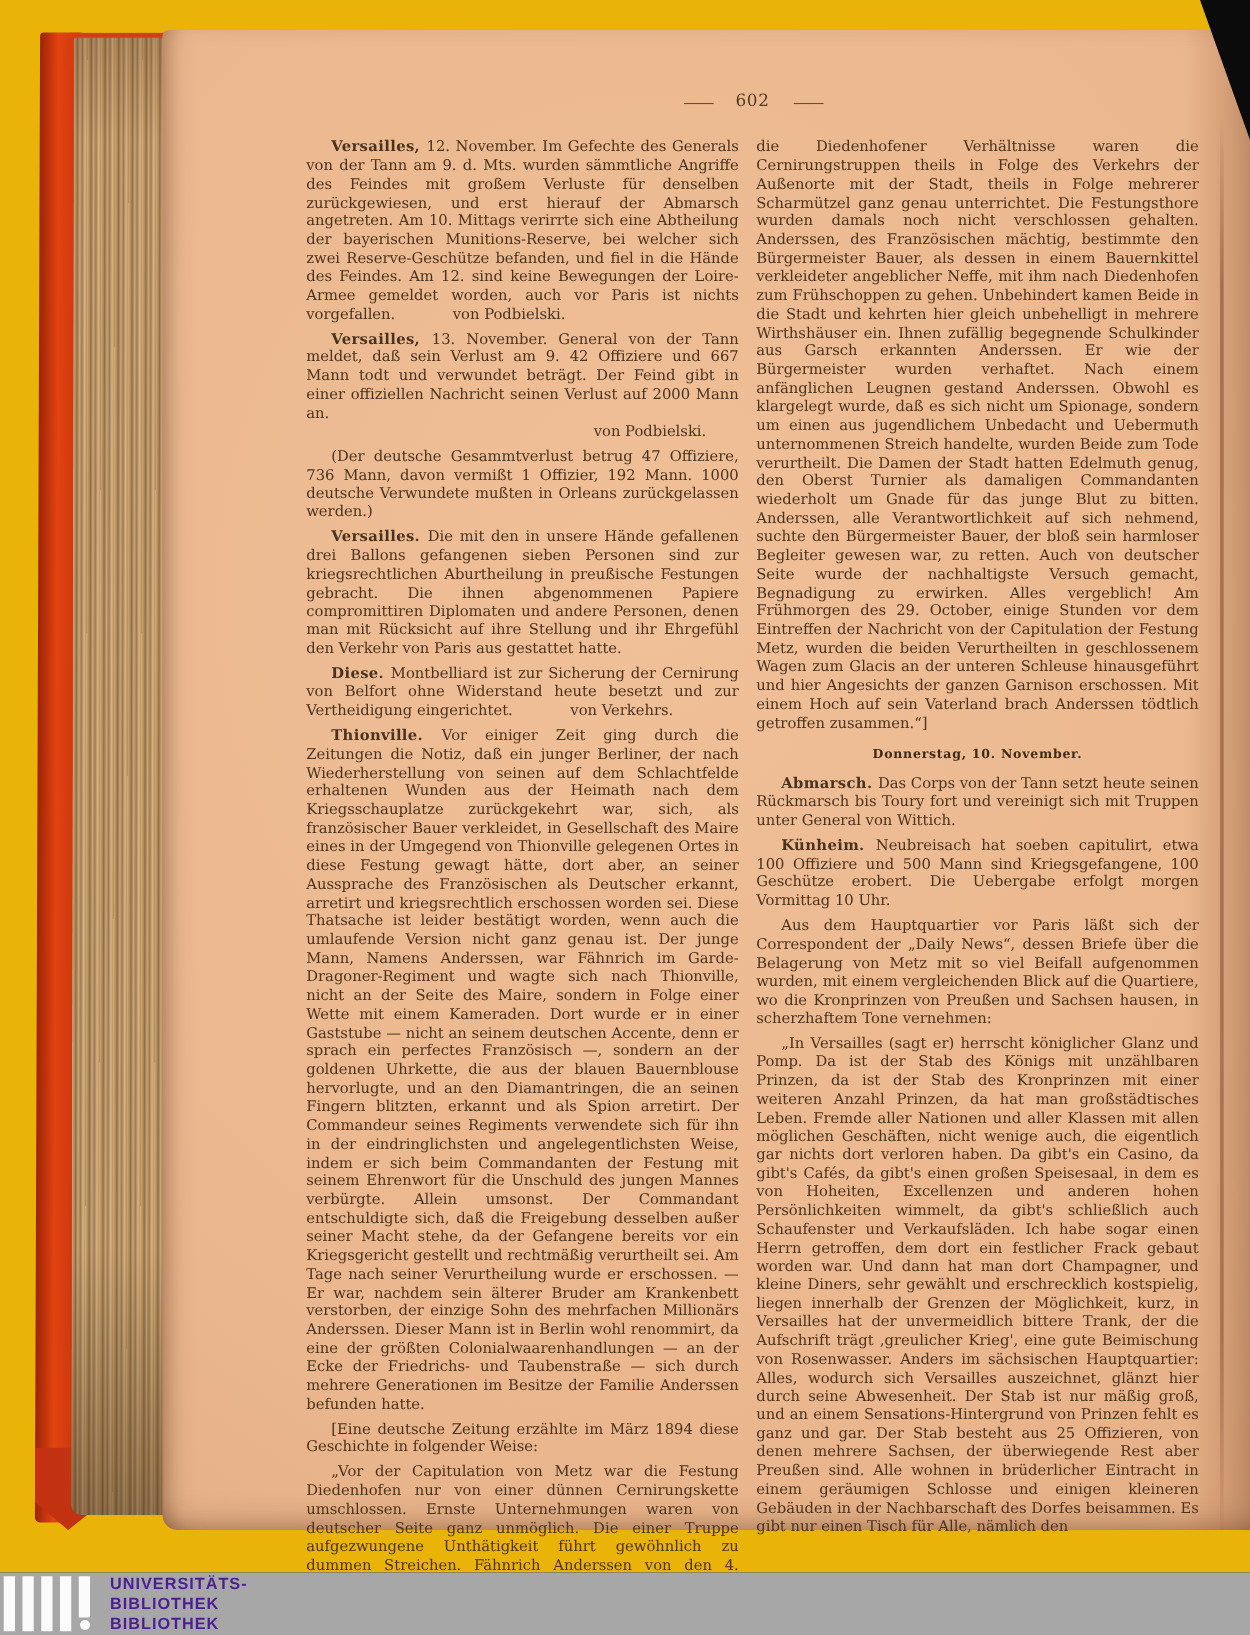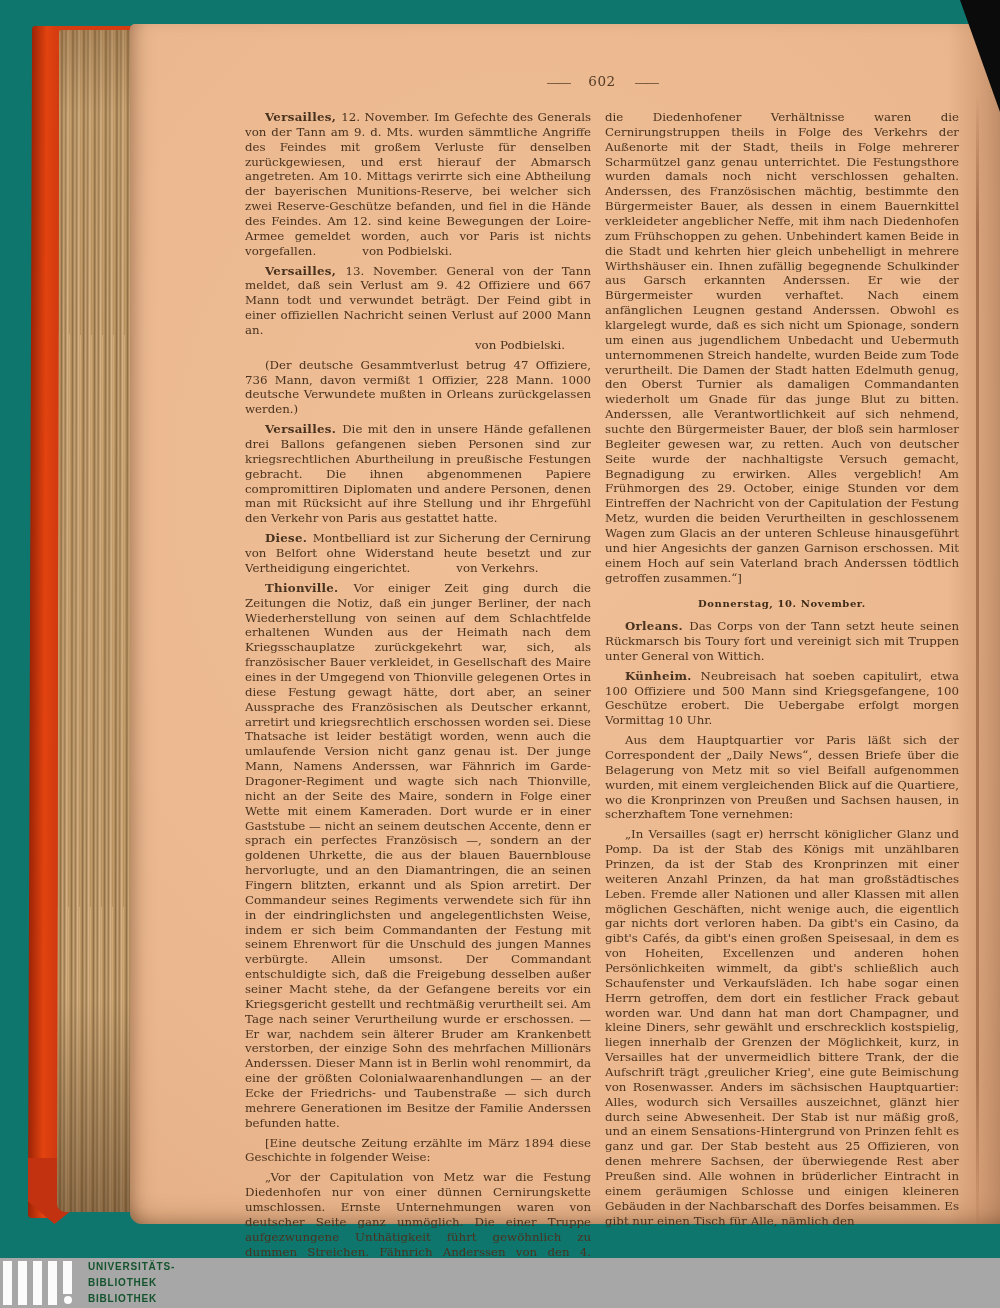--- a/index.html
+++ b/index.html
@@ -1,21 +1,21 @@
 <!DOCTYPE html>
 <html><head>
 <meta charset="utf-8">
 <style>
   html,body{margin:0;padding:0;}
   body{
     width:1000px;height:1308px;position:relative;overflow:hidden;
     background:#0b0b0b;
     font-family:"DejaVu Serif", serif;
   }
-  .stage{position:absolute;inset:0 0 50px 0;background:#0f766e;}
+  .stage{position:absolute;inset:0 0 50px 0;background:#eab308;}
 
   
   .cover-strip{
     position:absolute;left:30px;top:26px;width:33px;height:1192px;
     background:linear-gradient(90deg,#9c2407 0%,#e2430f 45%,#c93510 100%);
     border-radius:3px 0 0 4px;transform:rotate(0.2deg);
   }
   .cover-top-wedge{
     position:absolute;left:56px;top:26px;width:92px;height:30px;
     background:#d63c10;
@@ -92,22 +92,22 @@
     position:absolute;left:0;bottom:0;width:1000px;height:50px;
     background:#a7a7a7;display:flex;align-items:center;
     font-family:"Liberation Sans", sans-serif;
   }
   .logo{display:flex;gap:6px;align-items:flex-start;margin-left:3px;height:44px;}
   .logo .bar{width:9px;height:44px;background:#fbfbfb;}
   .logo .bar-col{display:flex;flex-direction:column;align-items:center;gap:2px;}
   .logo .bar.short{height:33px;}
   .logo .dot{width:8px;height:8px;border-radius:50%;background:#fbfbfb;}
   .logo-text{
-    margin-left:16px;color:#14532d;font-weight:bold;
-    font-size:10px;line-height:16px;letter-spacing:.8px;
+    margin-left:16px;color:#4c1d95;font-weight:bold;
+    font-size:13px;line-height:16px;letter-spacing:.8px;
   }
   .logo-text span{display:block;}
 </style>
 </head>
 <body>
 
 <div class="stage">
   <div class="cover-strip"></div>
   <div class="cover-top-wedge"></div>
   <div class="cover-bottom-wedge"></div>
@@ -115,31 +115,31 @@
 
   <div class="main-page">
     <div class="page-header">
       <span class="dash">——</span>
       <span class="pagenum">602</span>
       <span class="dash">——</span>
     </div>
     <div class="col col-left" id="col-left">
         <p class="para"><b class="lead">Versailles, </b>12. November. Im Gefechte des Generals von der Tann am 9. d. Mts. wurden sämmtliche Angriffe des Feindes mit großem Verluste für denselben zurückgewiesen, und erst hierauf der Abmarsch angetreten. Am 10. Mittags verirrte sich eine Abtheilung der bayerischen Munitions-Reserve, bei welcher sich zwei Reserve-Geschütze befanden, und fiel in die Hände des Feindes. Am 12. sind keine Bewegungen der Loire-Armee gemeldet worden, auch vor Paris ist nichts vorgefallen.<span class="sig-inline">von Podbielski.</span></p>
         <p class="para"><b class="lead">Versailles, </b>13. November. General von der Tann meldet, daß sein Verlust am 9. 42 Offiziere und 667 Mann todt und verwundet beträgt. Der Feind gibt in einer offiziellen Nachricht seinen Verlust auf 2000 Mann an.<span class="sig-block">von Podbielski.</span></p>
-        <p class="para">(Der deutsche Gesammtverlust betrug 47 Offiziere, 736 Mann, davon vermißt 1 Offizier, 228 Mann. 1000 deutsche Verwundete mußten in Orleans zurückgelassen werden.)</p>
+        <p class="para">(Der deutsche Gesammtverlust betrug 47 Offiziere, 736 Mann, davon vermißt 1 Offizier, 192 Mann. 1000 deutsche Verwundete mußten in Orleans zurückgelassen werden.)</p>
         <p class="para"><b class="lead">Versailles. </b>Die mit den in unsere Hände gefallenen drei Ballons gefangenen sieben Personen sind zur kriegsrechtlichen Aburtheilung in preußische Festungen gebracht. Die ihnen abgenommenen Papiere compromittiren Diplomaten und andere Personen, denen man mit Rücksicht auf ihre Stellung und ihr Ehrgefühl den Verkehr von Paris aus gestattet hatte.</p>
         <p class="para"><b class="lead">Diese. </b>Montbelliard ist zur Sicherung der Cernirung von Belfort ohne Widerstand heute besetzt und zur Vertheidigung eingerichtet.<span class="sig-inline">von Verkehrs.</span></p>
         <p class="para"><b class="lead">Thionville. </b>Vor einiger Zeit ging durch die Zeitungen die Notiz, daß ein junger Berliner, der nach Wiederherstellung von seinen auf dem Schlachtfelde erhaltenen Wunden aus der Heimath nach dem Kriegsschauplatze zurückgekehrt war, sich, als französischer Bauer verkleidet, in Gesellschaft des Maire eines in der Umgegend von Thionville gelegenen Ortes in diese Festung gewagt hätte, dort aber, an seiner Aussprache des Französischen als Deutscher erkannt, arretirt und kriegsrechtlich erschossen worden sei. Diese Thatsache ist leider bestätigt worden, wenn auch die umlaufende Version nicht ganz genau ist. Der junge Mann, Namens Anderssen, war Fähnrich im Garde-Dragoner-Regiment und wagte sich nach Thionville, nicht an der Seite des Maire, sondern in Folge einer Wette mit einem Kameraden. Dort wurde er in einer Gaststube — nicht an seinem deutschen Accente, denn er sprach ein perfectes Französisch —, sondern an der goldenen Uhrkette, die aus der blauen Bauernblouse hervorlugte, und an den Diamantringen, die an seinen Fingern blitzten, erkannt und als Spion arretirt. Der Commandeur seines Regiments verwendete sich für ihn in der eindringlichsten und angelegentlichsten Weise, indem er sich beim Commandanten der Festung mit seinem Ehrenwort für die Unschuld des jungen Mannes verbürgte. Allein umsonst. Der Commandant entschuldigte sich, daß die Freigebung desselben außer seiner Macht stehe, da der Gefangene bereits vor ein Kriegsgericht gestellt und rechtmäßig verurtheilt sei. Am Tage nach seiner Verurtheilung wurde er erschossen. — Er war, nachdem sein älterer Bruder am Krankenbett verstorben, der einzige Sohn des mehrfachen Millionärs Anderssen. Dieser Mann ist in Berlin wohl renommirt, da eine der größten Colonialwaarenhandlungen — an der Ecke der Friedrichs- und Taubenstraße — sich durch mehrere Generationen im Besitze der Familie Anderssen befunden hatte.</p>
         <p class="para">[Eine deutsche Zeitung erzählte im März 1894 diese Geschichte in folgender Weise:</p>
         <p class="para">„Vor der Capitulation von Metz war die Festung Diedenhofen nur von einer dünnen Cernirungskette umschlossen. Ernste Unternehmungen waren von deutscher Seite ganz unmöglich. Die einer Truppe aufgezwungene Unthätigkeit führt gewöhnlich zu dummen Streichen. Fähnrich Anderssen von den 4. pommerschen Ulanen war in Garsch bei dem dortigen Bürgermeister Bauer einquartiert. Ueber</p>
       </div>
     <div class="col col-right" id="col-right">
         <p class="para noindent">die Diedenhofener Verhältnisse waren die Cernirungstruppen theils in Folge des Verkehrs der Außenorte mit der Stadt, theils in Folge mehrerer Scharmützel ganz genau unterrichtet. Die Festungsthore wurden damals noch nicht verschlossen gehalten. Anderssen, des Französischen mächtig, bestimmte den Bürgermeister Bauer, als dessen in einem Bauernkittel verkleideter angeblicher Neffe, mit ihm nach Diedenhofen zum Frühschoppen zu gehen. Unbehindert kamen Beide in die Stadt und kehrten hier gleich unbehelligt in mehrere Wirthshäuser ein. Ihnen zufällig begegnende Schulkinder aus Garsch erkannten Anderssen. Er wie der Bürgermeister wurden verhaftet. Nach einem anfänglichen Leugnen gestand Anderssen. Obwohl es klargelegt wurde, daß es sich nicht um Spionage, sondern um einen aus jugendlichem Unbedacht und Uebermuth unternommenen Streich handelte, wurden Beide zum Tode verurtheilt. Die Damen der Stadt hatten Edelmuth genug, den Oberst Turnier als damaligen Commandanten wiederholt um Gnade für das junge Blut zu bitten. Anderssen, alle Verantwortlichkeit auf sich nehmend, suchte den Bürgermeister Bauer, der bloß sein harmloser Begleiter gewesen war, zu retten. Auch von deutscher Seite wurde der nachhaltigste Versuch gemacht, Begnadigung zu erwirken. Alles vergeblich! Am Frühmorgen des 29. October, einige Stunden vor dem Eintreffen der Nachricht von der Capitulation der Festung Metz, wurden die beiden Verurtheilten in geschlossenem Wagen zum Glacis an der unteren Schleuse hinausgeführt und hier Angesichts der ganzen Garnison erschossen. Mit einem Hoch auf sein Vaterland brach Anderssen tödtlich getroffen zusammen.“]</p>
         <h3 class="section-heading">Donnerstag, 10. November.</h3>
-        <p class="para"><b class="lead">Orleans. </b>Das Corps von der Tann setzt heute seinen Rückmarsch bis Toury fort und vereinigt sich mit Truppen unter General von Wittich.</p>
+        <p class="para"><b class="lead">Abmarsch. </b>Das Corps von der Tann setzt heute seinen Rückmarsch bis Toury fort und vereinigt sich mit Truppen unter General von Wittich.</p>
         <p class="para"><b class="lead">Künheim. </b>Neubreisach hat soeben capitulirt, etwa 100 Offiziere und 500 Mann sind Kriegsgefangene, 100 Geschütze erobert. Die Uebergabe erfolgt morgen Vormittag 10 Uhr.</p>
         <p class="para">Aus dem Hauptquartier vor Paris läßt sich der Correspondent der „Daily News“, dessen Briefe über die Belagerung von Metz mit so viel Beifall aufgenommen wurden, mit einem vergleichenden Blick auf die Quartiere, wo die Kronprinzen von Preußen und Sachsen hausen, in scherzhaftem Tone vernehmen:</p>
         <p class="para">„In Versailles (sagt er) herrscht königlicher Glanz und Pomp. Da ist der Stab des Königs mit unzählbaren Prinzen, da ist der Stab des Kronprinzen mit einer weiteren Anzahl Prinzen, da hat man großstädtisches Leben. Fremde aller Nationen und aller Klassen mit allen möglichen Geschäften, nicht wenige auch, die eigentlich gar nichts dort verloren haben. Da gibt's ein Casino, da gibt's Cafés, da gibt's einen großen Speisesaal, in dem es von Hoheiten, Excellenzen und anderen hohen Persönlichkeiten wimmelt, da gibt's schließlich auch Schaufenster und Verkaufsläden. Ich habe sogar einen Herrn getroffen, dem dort ein festlicher Frack gebaut worden war. Und dann hat man dort Champagner, und kleine Diners, sehr gewählt und erschrecklich kostspielig, liegen innerhalb der Grenzen der Möglichkeit, kurz, in Versailles hat der unvermeidlich bittere Trank, der die Aufschrift trägt ‚greulicher Krieg', eine gute Beimischung von Rosenwasser. Anders im sächsischen Hauptquartier: Alles, wodurch sich Versailles auszeichnet, glänzt hier durch seine Abwesenheit. Der Stab ist nur mäßig groß, und an einem Sensations-Hintergrund von Prinzen fehlt es ganz und gar. Der Stab besteht aus 25 Offizieren, von denen mehrere Sachsen, der überwiegende Rest aber Preußen sind. Alle wohnen in brüderlicher Eintracht in einem geräumigen Schlosse und einigen kleineren Gebäuden in der Nachbarschaft des Dorfes beisammen. Es gibt nur einen Tisch für Alle, nämlich den</p>
       </div>
     <div class="gutter-shade"></div>
     <div class="gutter-fold"></div>
   </div>
 
   <div class="corner-black"></div>
 </div>

